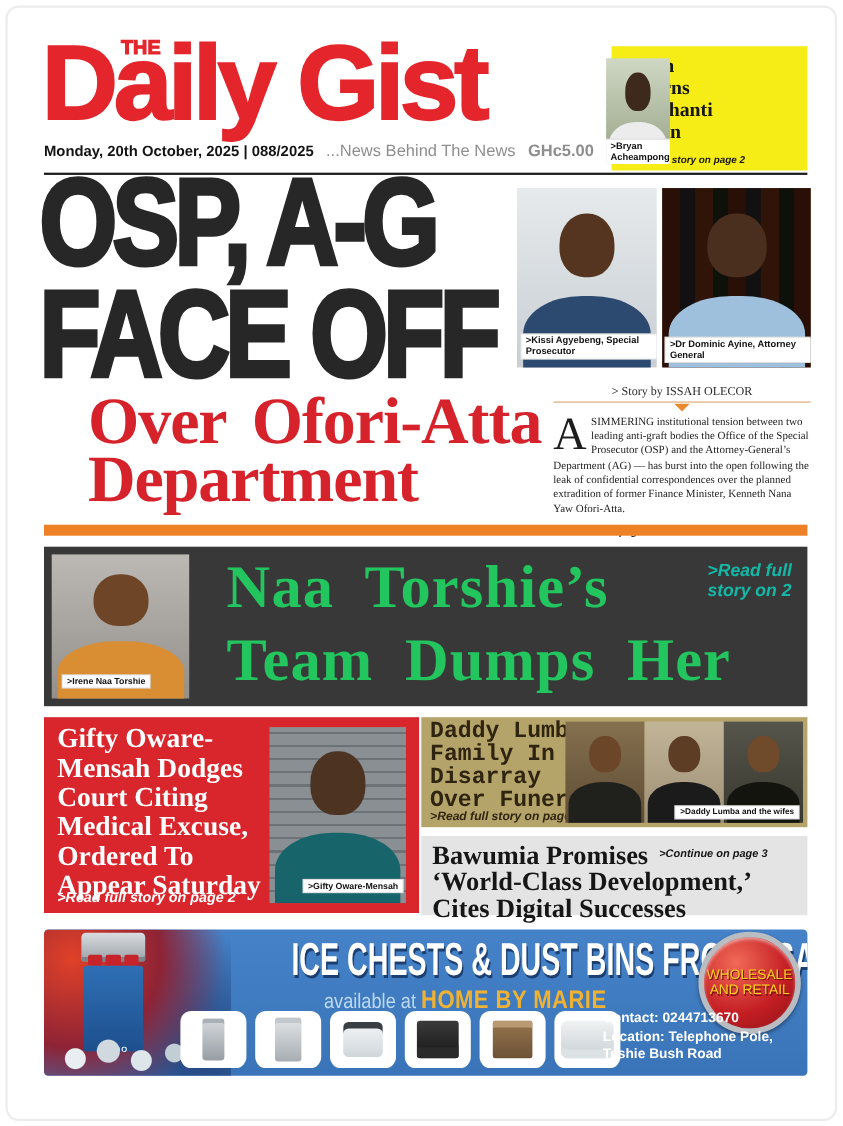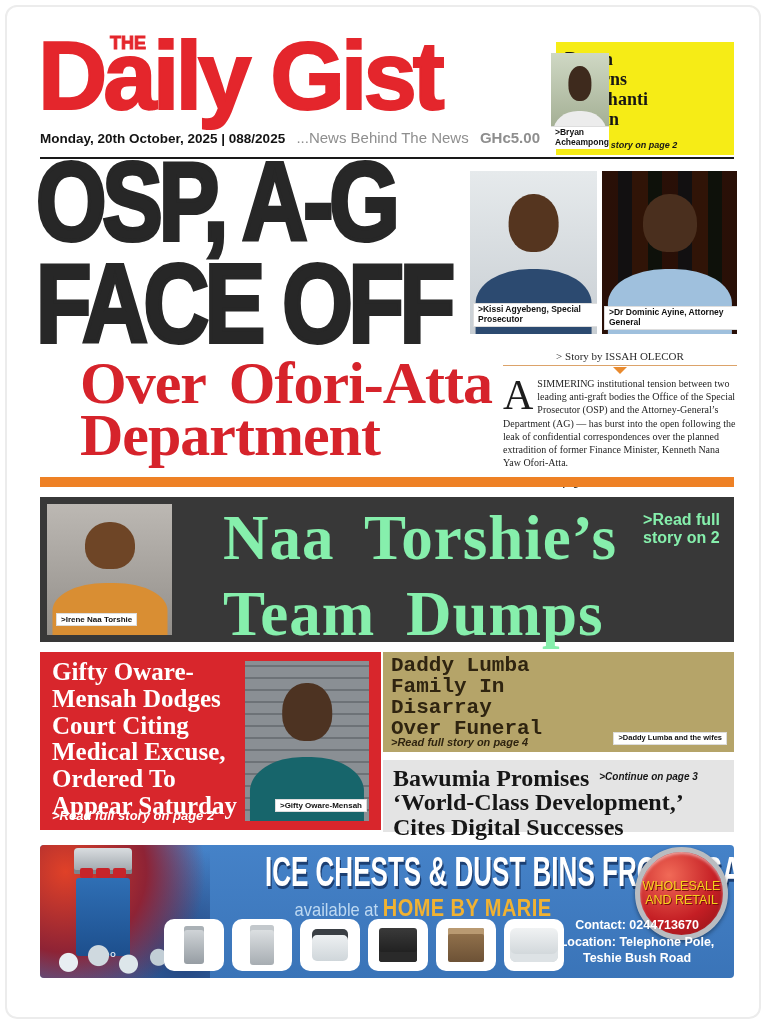--- a/index.html
+++ b/index.html
@@ -55,40 +55,40 @@
               border-right:7px solid transparent;border-top:7px solid #e98a2e;}
   .body-text{font-family:"Liberation Serif",serif;font-size:10px;line-height:1.32;color:#1d1d1d;}
   .drop-cap{float:left;font-family:"Liberation Serif",serif;font-size:42px;line-height:.78;
             padding:2px 4px 0 0;color:#1d1d1d;}
   .continue-note{margin-top:9px;font-weight:700;font-style:italic;font-size:9px;color:#1d1d1d;}
   .orange-bar{position:absolute;left:40px;top:477px;width:694px;height:10px;background:#ee8125;}
 
   
   .banner{position:absolute;left:40px;top:497px;width:694px;height:145px;background:#383838;}
   .banner-photo{position:absolute;left:7px;top:7px;width:125px;height:131px;}
-  .banner-head{position:absolute;left:183px;top:4px;font-family:"Liberation Serif",serif;font-weight:700;
-               font-size:63px;line-height:1.2;color:#86efac;word-spacing:14px;letter-spacing:1px;}
+  .banner-head{position:absolute;left:166px;top:4px;font-family:"Liberation Serif",serif;font-weight:700;
+               font-size:55px;line-height:1.2;color:#22c55e;word-spacing:14px;letter-spacing:1px;}
   .banner-head span{display:block;}
-  .banner-read{position:absolute;right:14px;top:14px;font-weight:700;font-size:16px;
-               line-height:1.15;color:#86efac;margin-left:41px;}
+  .banner-read{position:absolute;right:14px;top:14px;font-weight:700;font-style:italic;font-size:16px;
+               line-height:1.15;color:#14b8a6;margin-left:41px;}
 
   
   .red-box{position:absolute;left:40px;top:652px;width:341px;height:178px;background:#d8262c;}
   .rb-head{position:absolute;left:12px;top:7px;font-family:"Liberation Serif",serif;font-weight:700;
            font-size:25px;line-height:1.07;color:#fff;}
   .rb-read{position:absolute;left:12px;bottom:7px;font-weight:700;font-style:italic;font-size:13px;color:#fff;}
   .rb-photo{position:absolute;right:12px;top:9px;width:124px;height:160px;}
   .brick{background:repeating-linear-gradient(0deg,#8a8f94 0 10px,#6d7277 10px 12px);}
 
   
   .khaki-box{position:absolute;left:383px;top:652px;width:351px;height:100px;background:#b5a469;}
   .kb-head{position:absolute;left:8px;top:3px;font-family:Liberation Mono, monospace;font-weight:700;
            font-size:21px;line-height:1.0;color:#2f2410;}
   .kb-read{position:absolute;left:8px;bottom:4px;font-weight:700;font-style:italic;font-size:11px;color:#2f2410;}
-  .kb-photos{position:absolute;right:4px;top:4px;width:198px;height:92px;display:flex;align-items:flex-end;}
+  .kb-photos{position:absolute;right:4px;top:4px;width:216px;height:92px;display:flex;}
   .kb-photos .portrait{flex:1;}
 
   
   .gray-box{position:absolute;left:383px;top:760px;width:351px;height:72px;background:#e4e4e4;
             padding:6px 0 0 10px;box-sizing:border-box;}
   .gb-head{font-family:"Liberation Serif",serif;font-weight:700;font-size:24px;line-height:1.02;color:#161616;}
   .gb-continue{font-family:"Liberation Sans",sans-serif;font-weight:700;font-style:italic;font-size:10px;
                color:#161616;margin-left:10px;vertical-align:6px;}
 
   
@@ -124,21 +124,21 @@
          display:flex;align-items:center;justify-content:center;text-align:center;
          font-weight:400;font-size:12.5px;line-height:1.1;color:#f6d21c;text-shadow:1px 1px 0 #7a0d0d;}
   .products{position:absolute;left:124px;bottom:7px;display:flex;gap:8px;}
   .tile{width:60px;height:52px;background:#fff;border-radius:10px;display:flex;align-items:center;justify-content:center;}
   .prod-bin1{width:20px;height:38px;border-radius:3px;background:linear-gradient(#d6dadd,#969da3);box-shadow:inset 0 4px 0 #aab1b6;}
   .prod-bin2{width:24px;height:40px;border-radius:3px;background:linear-gradient(#e3e6e8,#a7adb2);box-shadow:inset 0 5px 0 #c3c8cc;}
   .prod-cooler{width:36px;height:32px;border-radius:5px;background:linear-gradient(#f4f6f7,#cfd6da);box-shadow:inset 0 6px 0 #3a3f44;}
   .prod-grill{width:38px;height:34px;border-radius:3px;background:linear-gradient(#3a3a3a,#171717);box-shadow:inset 0 -10px 0 #2a2a2a;}
   .prod-cart{width:36px;height:34px;border-radius:2px;background:linear-gradient(#97764f,#6d5236);box-shadow:inset 0 6px 0 #b99a72;}
   .prod-chest{width:48px;height:34px;border-radius:6px;background:linear-gradient(#f0f2f3,#c9d0d4);box-shadow:inset 0 -8px 0 #dde2e5;}
-  .ad-contact{position:absolute;right:8px;bottom:12px;width:178px;text-align:center;font-weight:700;
+  .ad-contact{position:absolute;right:8px;bottom:12px;width:178px;font-weight:700;
               font-size:12.5px;line-height:1.3;color:#fff;}
 </style>
 </head>
 <body>
 
 <div class="page">
 
   <div class="logo-the" data-bind="masthead.the">THE</div>
   <div class="logo-title" data-bind="masthead.title">Daily Gist</div>
   <div class="meta-row">

